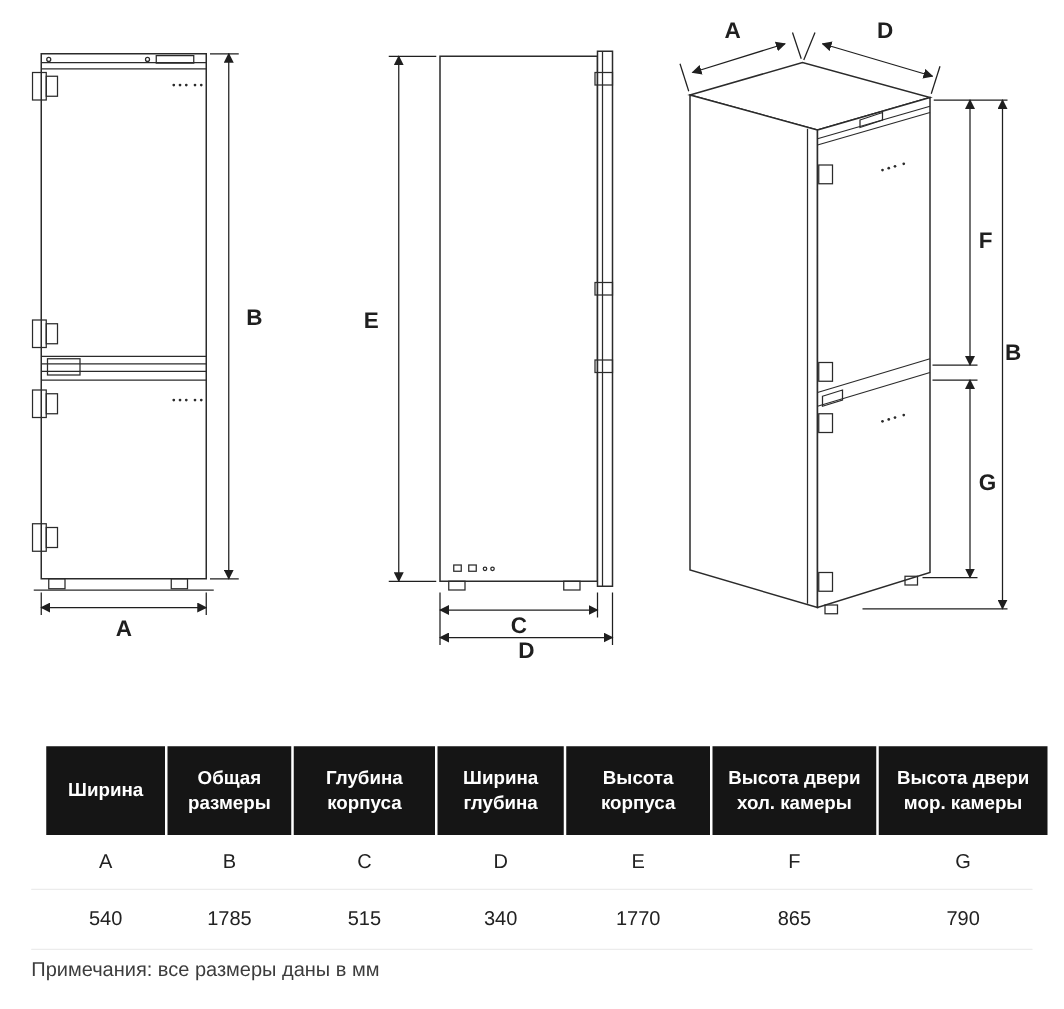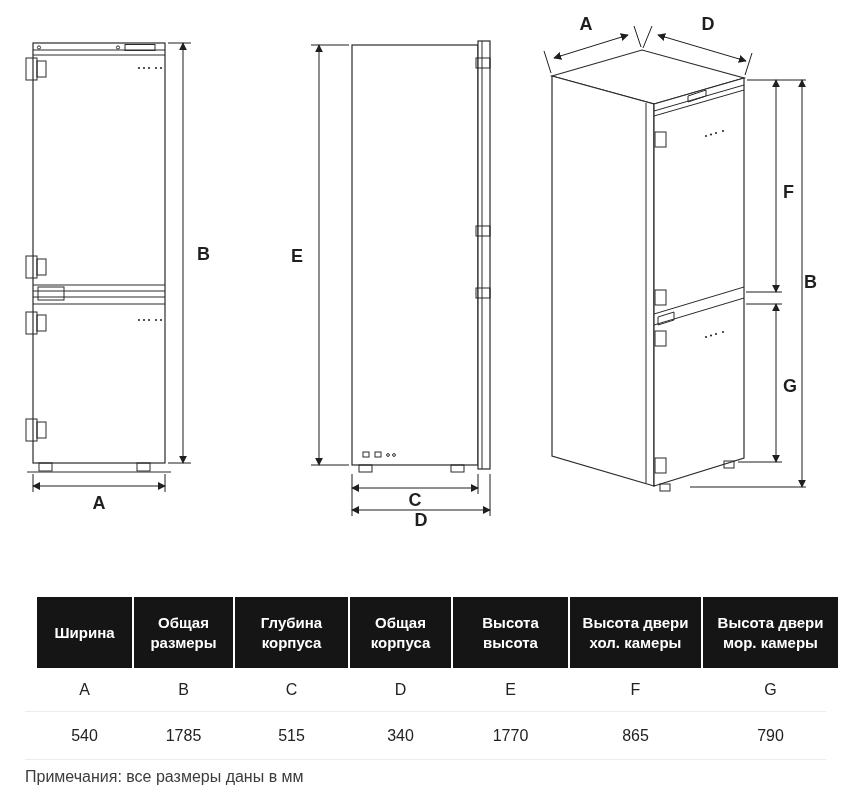--- a/index.html
+++ b/index.html
@@ -260,22 +260,22 @@
   <text class="dim-label" x="243" y="182">F</text>
   <text class="dim-label" x="264" y="272">B</text>
   <text class="dim-label" x="243" y="376">G</text>
 </svg>
 
 <div class="spec-table">
   <div class="thead">
     <div class="th">Ширина</div>
     <div class="th">Общая размеры</div>
     <div class="th">Глубина корпуса</div>
-    <div class="th">Общая корпуса</div>
-    <div class="th">Высота высота</div>
+    <div class="th">Ширина глубина</div>
+    <div class="th">Высота корпуса</div>
     <div class="th">Высота двери хол. камеры</div>
     <div class="th">Высота двери мор. камеры</div>
   </div>
   <div class="trow letters">
     <div class="td">A</div>
     <div class="td">B</div>
     <div class="td">C</div>
     <div class="td">D</div>
     <div class="td">E</div>
     <div class="td">F</div>

